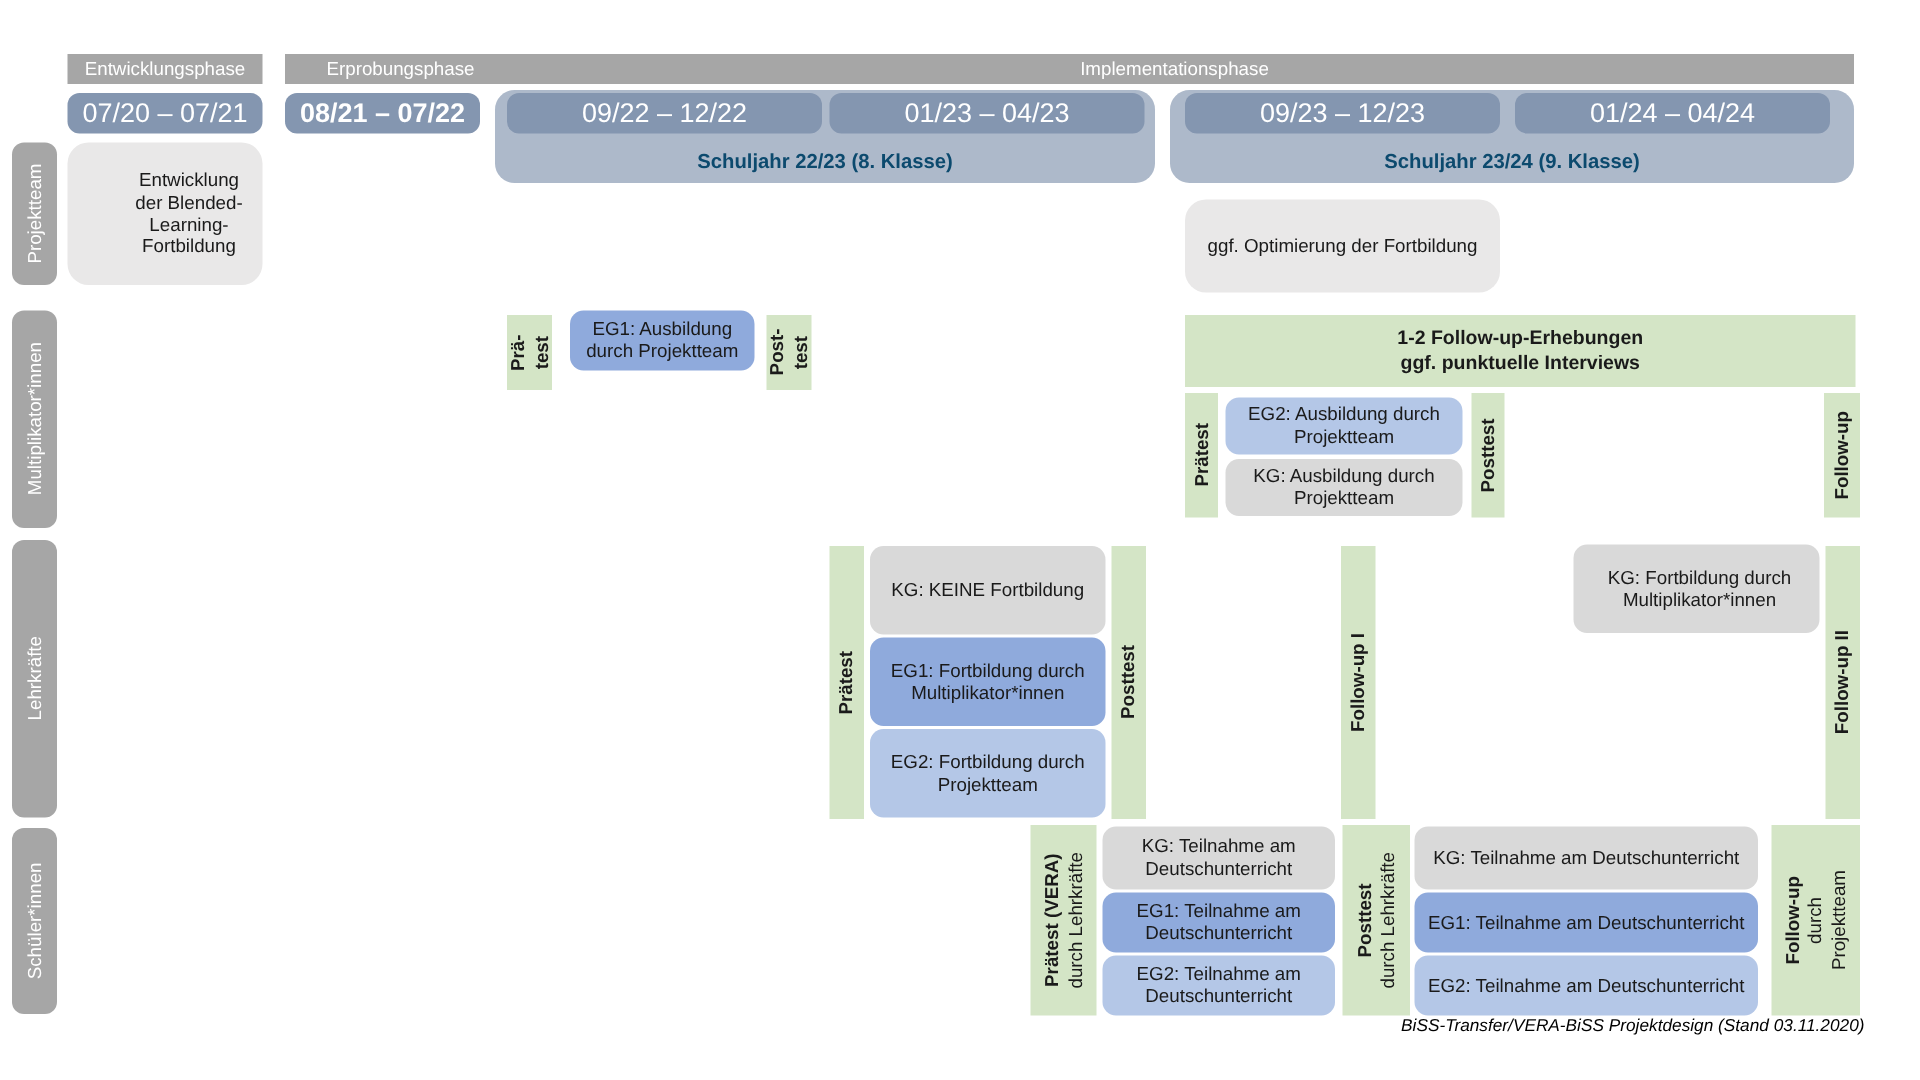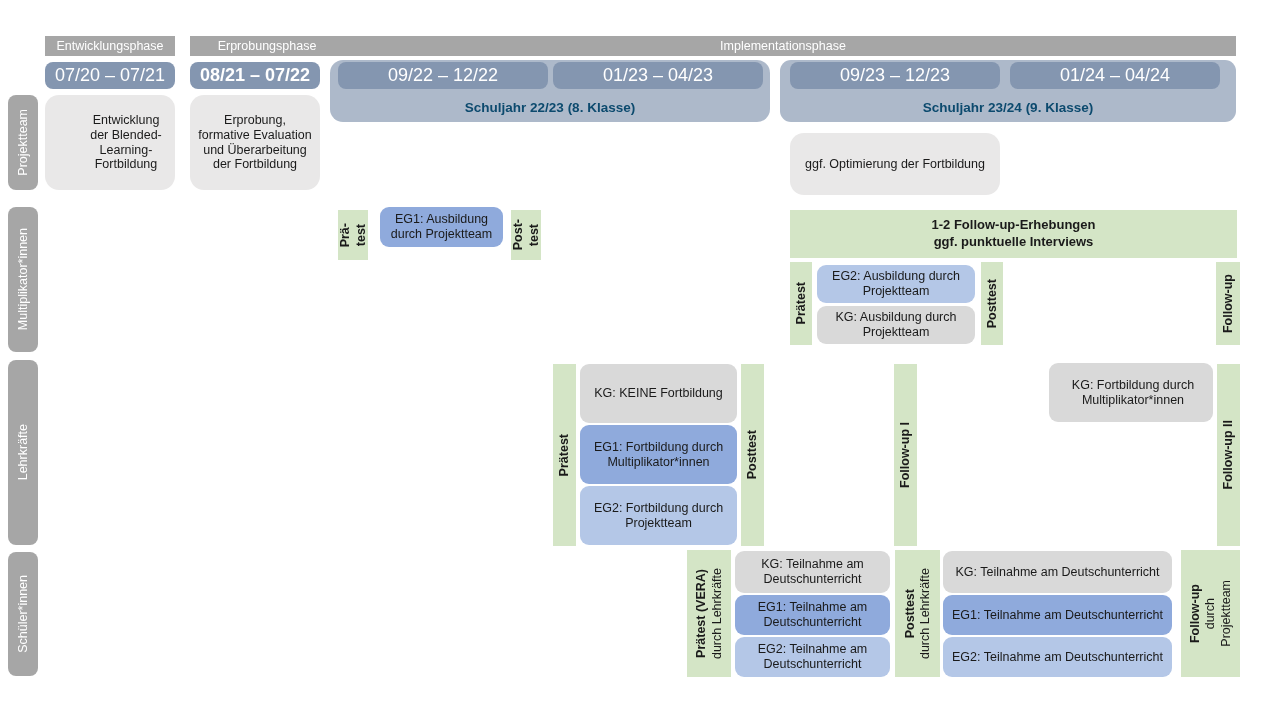--- a/index.html
+++ b/index.html
@@ -53,21 +53,21 @@
 
 <div class="canvas">
 
   <div class="abs phase-header" style="left:45px; top:36px; width:130px; height:20px;">Entwicklungsphase</div>
   <div class="abs phase-header" style="left:190px; top:36px; width:154px; height:20px;">Erprobungsphase</div>
   <div class="abs phase-header" style="left:330px; top:36px; width:906px; height:20px;">Implementationsphase</div>
 
   <div class="abs year-bar" style="left:330px; top:60px; width:440px; height:62px;">
     <div class="year-label">Schuljahr 22/23 (8. Klasse)</div>
   </div>
-  <div class="abs year-bar" style="left:780px; top:60px; width:456px; height:62px;border-radius:11px;">
+  <div class="abs year-bar" style="left:780px; top:60px; width:456px; height:62px;">
     <div class="year-label">Schuljahr 23/24 (9. Klasse)</div>
   </div>
 
   <div class="abs date-pill" style="left:45px;  top:62px; width:130px; height:27px;">07/20 – 07/21</div>
   <div class="abs date-pill" style="left:190px; top:62px; width:130px; height:27px;font-weight:bold;">08/21 – 07/22</div>
   <div class="abs date-pill" style="left:338px; top:62px; width:210px; height:27px;">09/22 – 12/22</div>
   <div class="abs date-pill" style="left:553px; top:62px; width:210px; height:27px;">01/23 – 04/23</div>
   <div class="abs date-pill" style="left:790px; top:62px; width:210px; height:27px;">09/23 – 12/23</div>
   <div class="abs date-pill" style="left:1010px; top:62px; width:210px; height:27px;">01/24 – 04/24</div>
 
@@ -78,21 +78,20 @@
     <span class="vtext">Multiplikator*innen</span>
   </div>
   <div class="abs row-label" style="left:8px; top:360px; width:30px; height:185px;">
     <span class="vtext">Lehrkräfte</span>
   </div>
   <div class="abs row-label" style="left:8px; top:552px; width:30px; height:124px;">
     <span class="vtext">Schüler*innen</span>
   </div>
 
   <div class="abs box light" style="left:45px; top:95px; width:130px; height:95px;padding-left:40px;">Entwicklung der Blended-Learning-Fortbildung</div>
-  <div class="abs box light" style="left:190px; top:95px; width:130px; height:95px;">Erprobung, formative Evaluation und Überarbeitung der Fortbildung</div>
   <div class="abs box light" style="left:790px; top:133px; width:210px; height:62px;">ggf. Optimierung der Fortbildung</div>
 
   <div class="abs greenbox" style="left:338px; top:210px; width:30px; height:50px;">
     <span class="vtext bold">Prä-</span>
     <span class="vtext bold">test</span>
   </div>
   <div class="abs box bluem" style="left:380px; top:207px; width:123px; height:40px;">EG1: Ausbildung durch Projektteam</div>
   <div class="abs greenbox" style="left:511px; top:210px; width:30px; height:50px;">
     <span class="vtext bold">Post-</span>
     <span class="vtext bold">test</span>
@@ -147,14 +146,15 @@
   <div class="abs box grayb" style="left:943px; top:551px; width:229px; height:42px;">KG: Teilnahme am Deutschunterricht</div>
   <div class="abs box bluem" style="left:943px; top:595px; width:229px; height:40px;">EG1: Teilnahme am Deutschunterricht</div>
   <div class="abs box bluel" style="left:943px; top:637px; width:229px; height:40px;">EG2: Teilnahme am Deutschunterricht</div>
 
   <div class="abs greenbox" style="left:1181px; top:550px; width:59px; height:127px;">
     <span class="vtext bold">Follow-up</span>
     <span class="vtext">durch</span>
     <span class="vtext">Projektteam</span>
   </div>
 
+  <div class="abs caption" style="left:800px; top:678px; width:443px;">BiSS-Transfer/VERA-BiSS Projektdesign (Stand 03.11.2020)</div>
 
 </div>
 
 </body></html>

